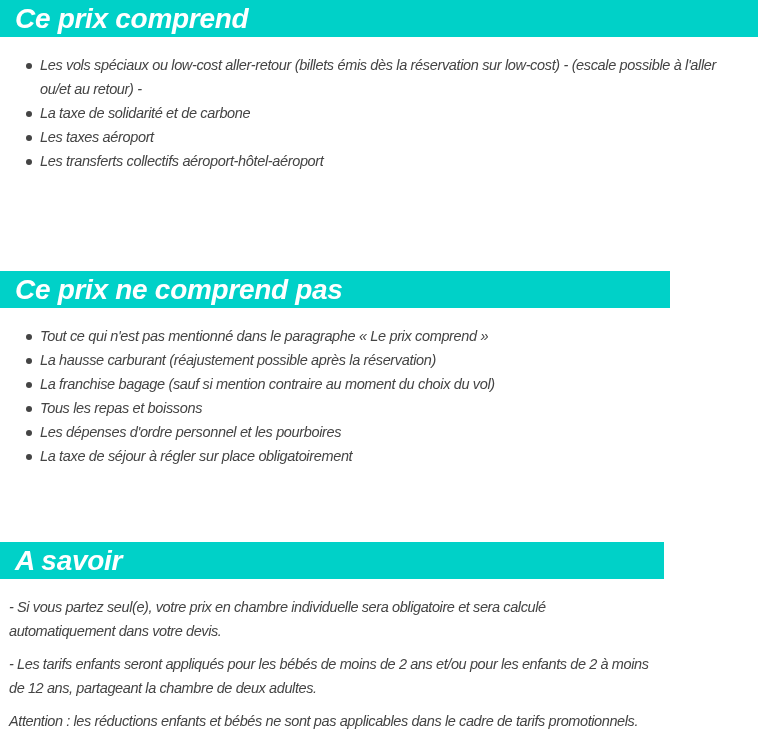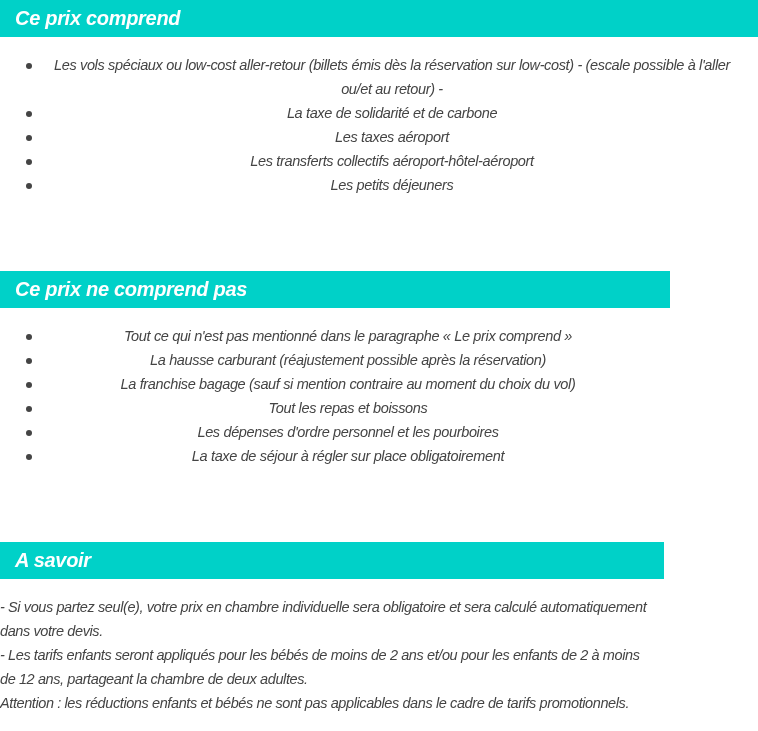--- a/index.html
+++ b/index.html
@@ -9,48 +9,47 @@
       color: #444444;
     }
     .section-header {
       background: #00d1c8;
       height: 37px;
       box-sizing: border-box;
       padding-left: 15px;
       color: #ffffff;
       font-style: italic;
       font-weight: bold;
-      font-size: 20px;
+      font-size: 28px;
       line-height: 37px;
       letter-spacing: -0.3px;
     }
     ul.items {
       list-style: none;
       margin: 0;
       padding: 0 0 0 40px;
-      text-align: center;
     }
     ul.items li {
       position: relative;
       font-style: italic;
       font-size: 14.5px;
       line-height: 24px;
       letter-spacing: -0.35px;
       padding-right: 14px;
     }
     ul.items li::before {
       content: "";
       position: absolute;
       left: -14px; top: 10px;
       width: 6px; height: 6px;
       border-radius: 50%;
       background: #444444;
     }
     .notes p {
-      margin: 0;
+      margin: 9px;
       font-style: italic;
       font-size: 14.5px;
       line-height: 24px;
       letter-spacing: -0.4px;
       padding-right: 6px;
     }
     #s1 { position: absolute; top: 0; left: 0; width: 758px; }
     #s1 ul { margin-top: 16px; }
     #s2 { position: absolute; top: 271px; left: 0; width: 670px; }
     #s2 ul { margin-top: 16px; }
@@ -60,31 +59,30 @@
 </head>
 <body>
 
 <section id="s1">
   <div class="section-header">Ce prix comprend</div>
   <ul class="items">
     <li>Les vols spéciaux ou low-cost aller-retour (billets émis dès la réservation sur low-cost) - (escale possible à l'aller ou/et au retour) -</li>
     <li>La taxe de solidarité et de carbone</li>
     <li>Les taxes aéroport</li>
     <li>Les transferts collectifs aéroport-hôtel-aéroport</li>
-    <li>Les petits déjeuners</li>
   </ul>
 </section>
 
 <section id="s2">
   <div class="section-header">Ce prix ne comprend pas</div>
   <ul class="items">
     <li>Tout ce qui n'est pas mentionné dans le paragraphe « Le prix comprend »</li>
     <li>La hausse carburant (réajustement possible après la réservation)</li>
     <li>La franchise bagage (sauf si mention contraire au moment du choix du vol)</li>
-    <li>Tout les repas et boissons</li>
+    <li>Tous les repas et boissons</li>
     <li>Les dépenses d'ordre personnel et les pourboires</li>
     <li>La taxe de séjour à régler sur place obligatoirement</li>
   </ul>
 </section>
 
 <section id="s3">
   <div class="section-header">A savoir</div>
   <div class="notes">
     <p>- Si vous partez seul(e), votre prix en chambre individuelle sera obligatoire et sera calculé automatiquement dans votre devis.</p>
     <p>- Les tarifs enfants seront appliqués pour les bébés de moins de 2 ans et/ou pour les enfants de 2 à moins de 12 ans, partageant la chambre de deux adultes.</p>

